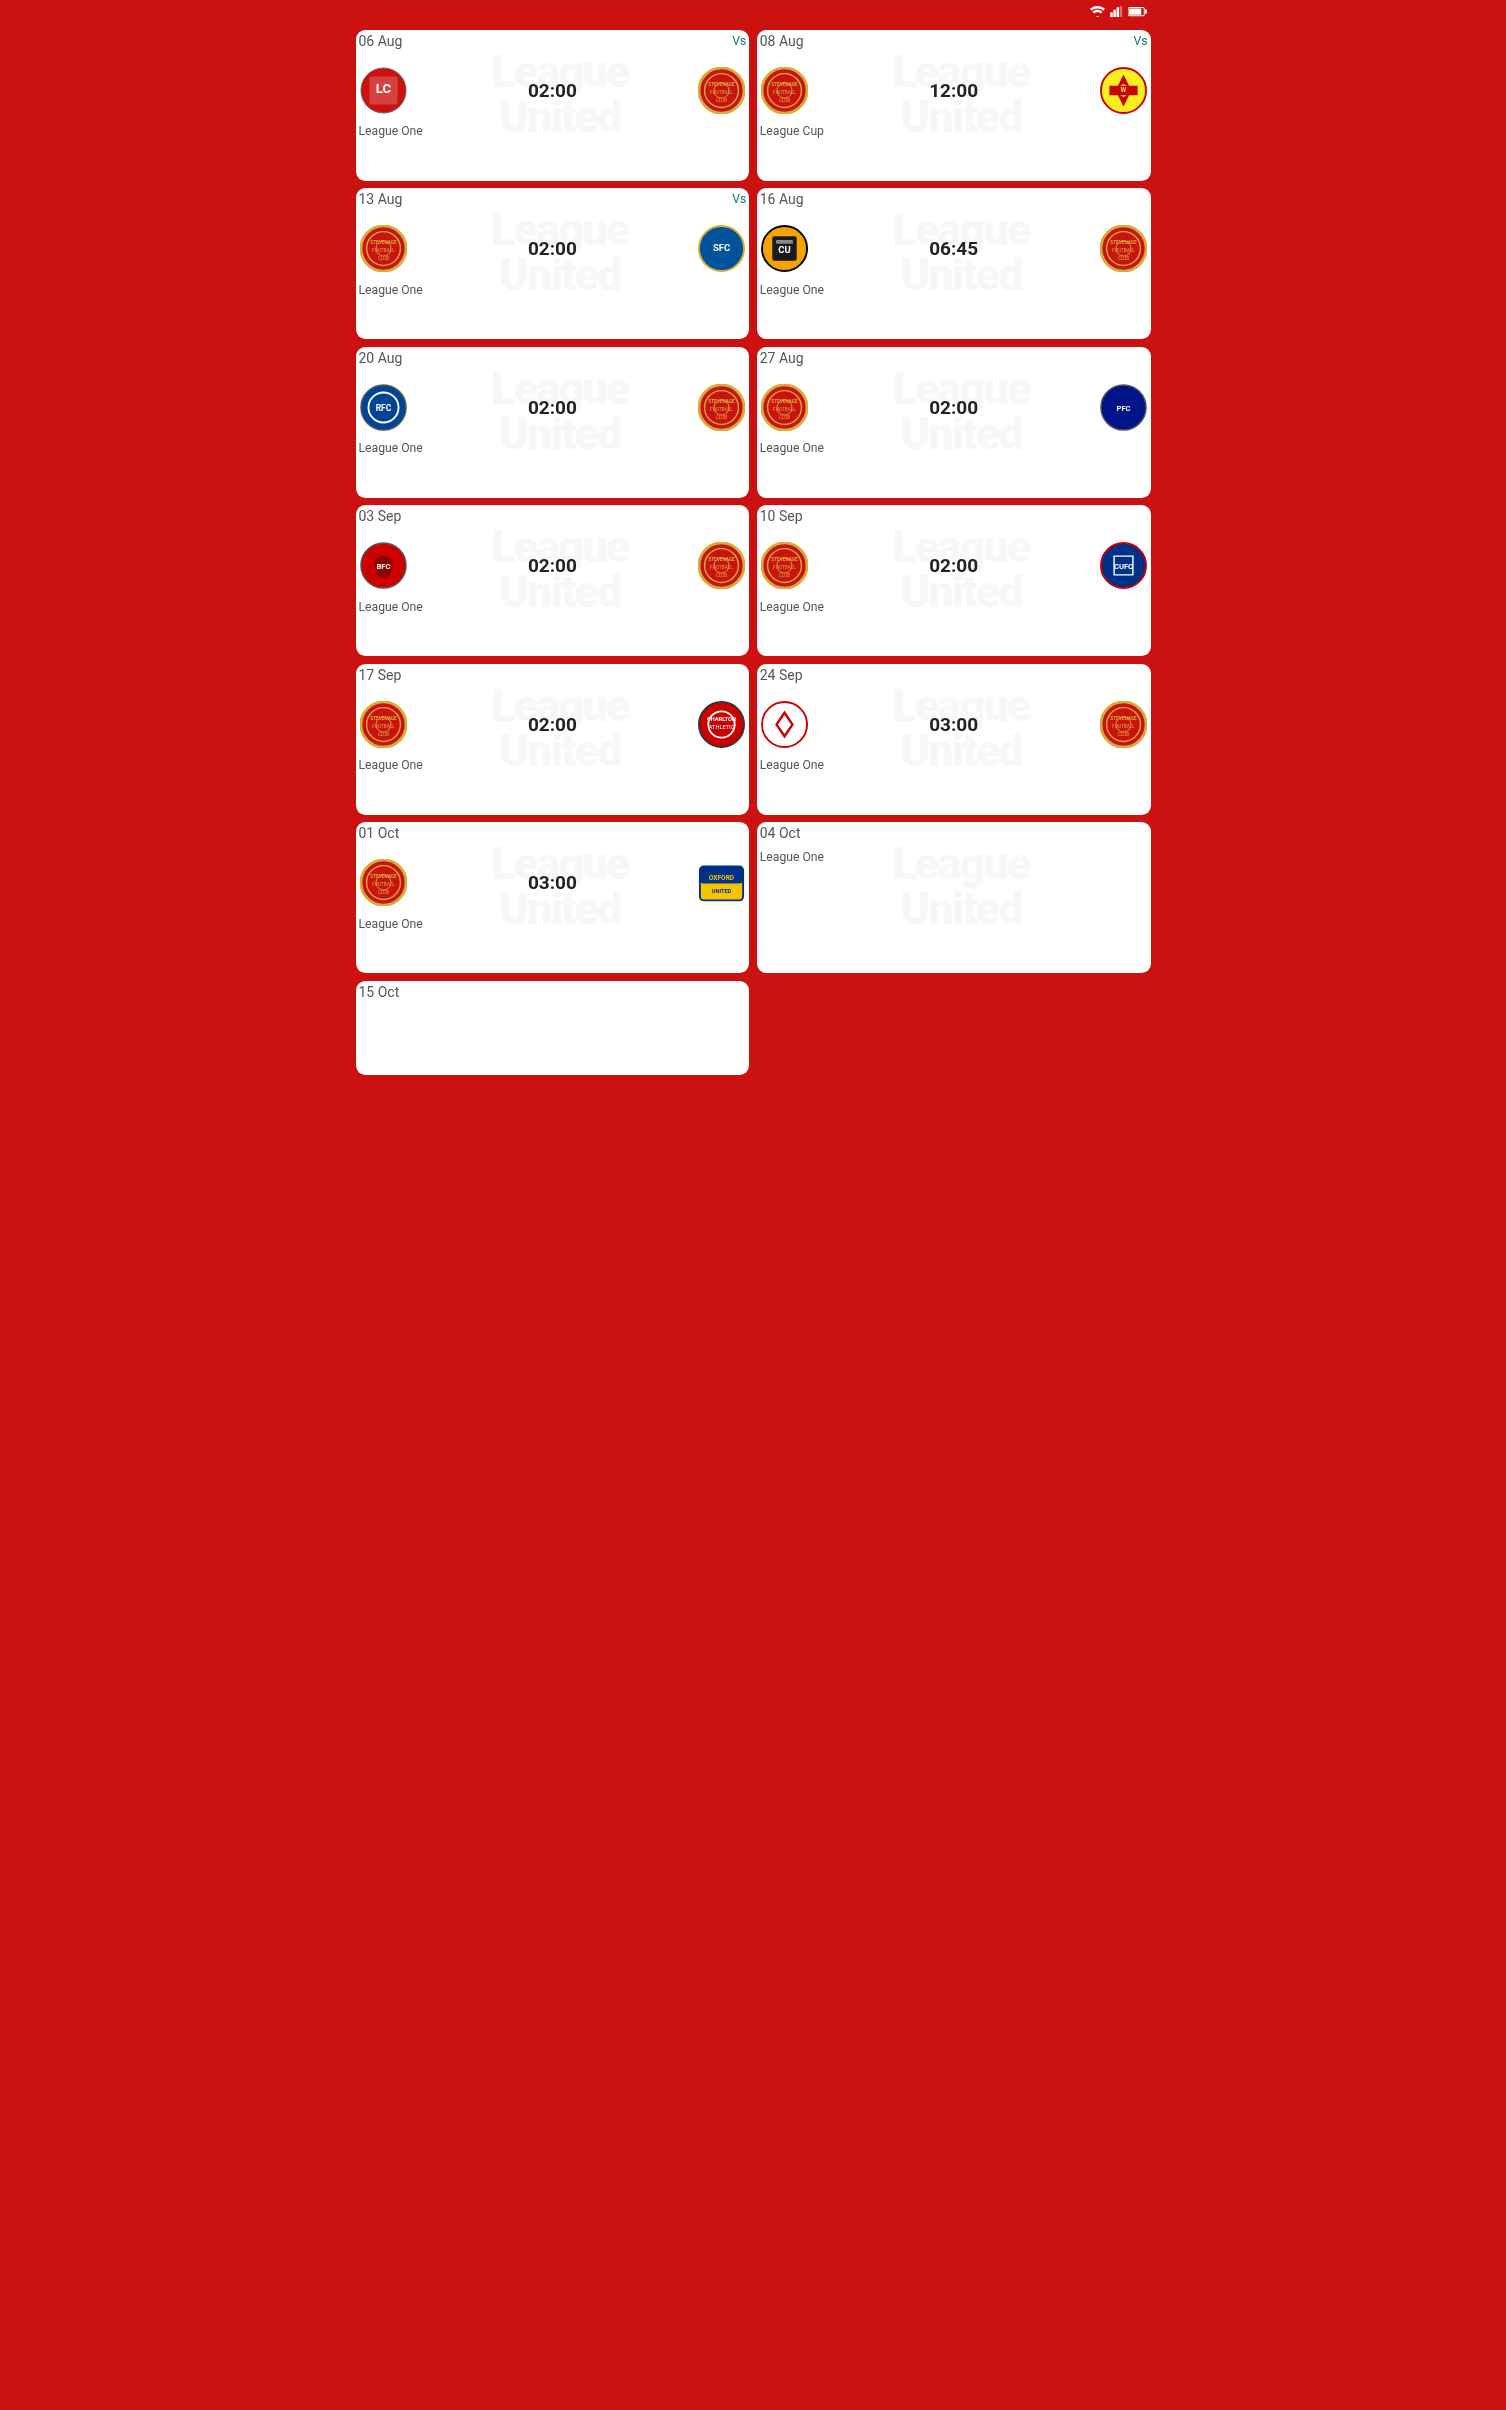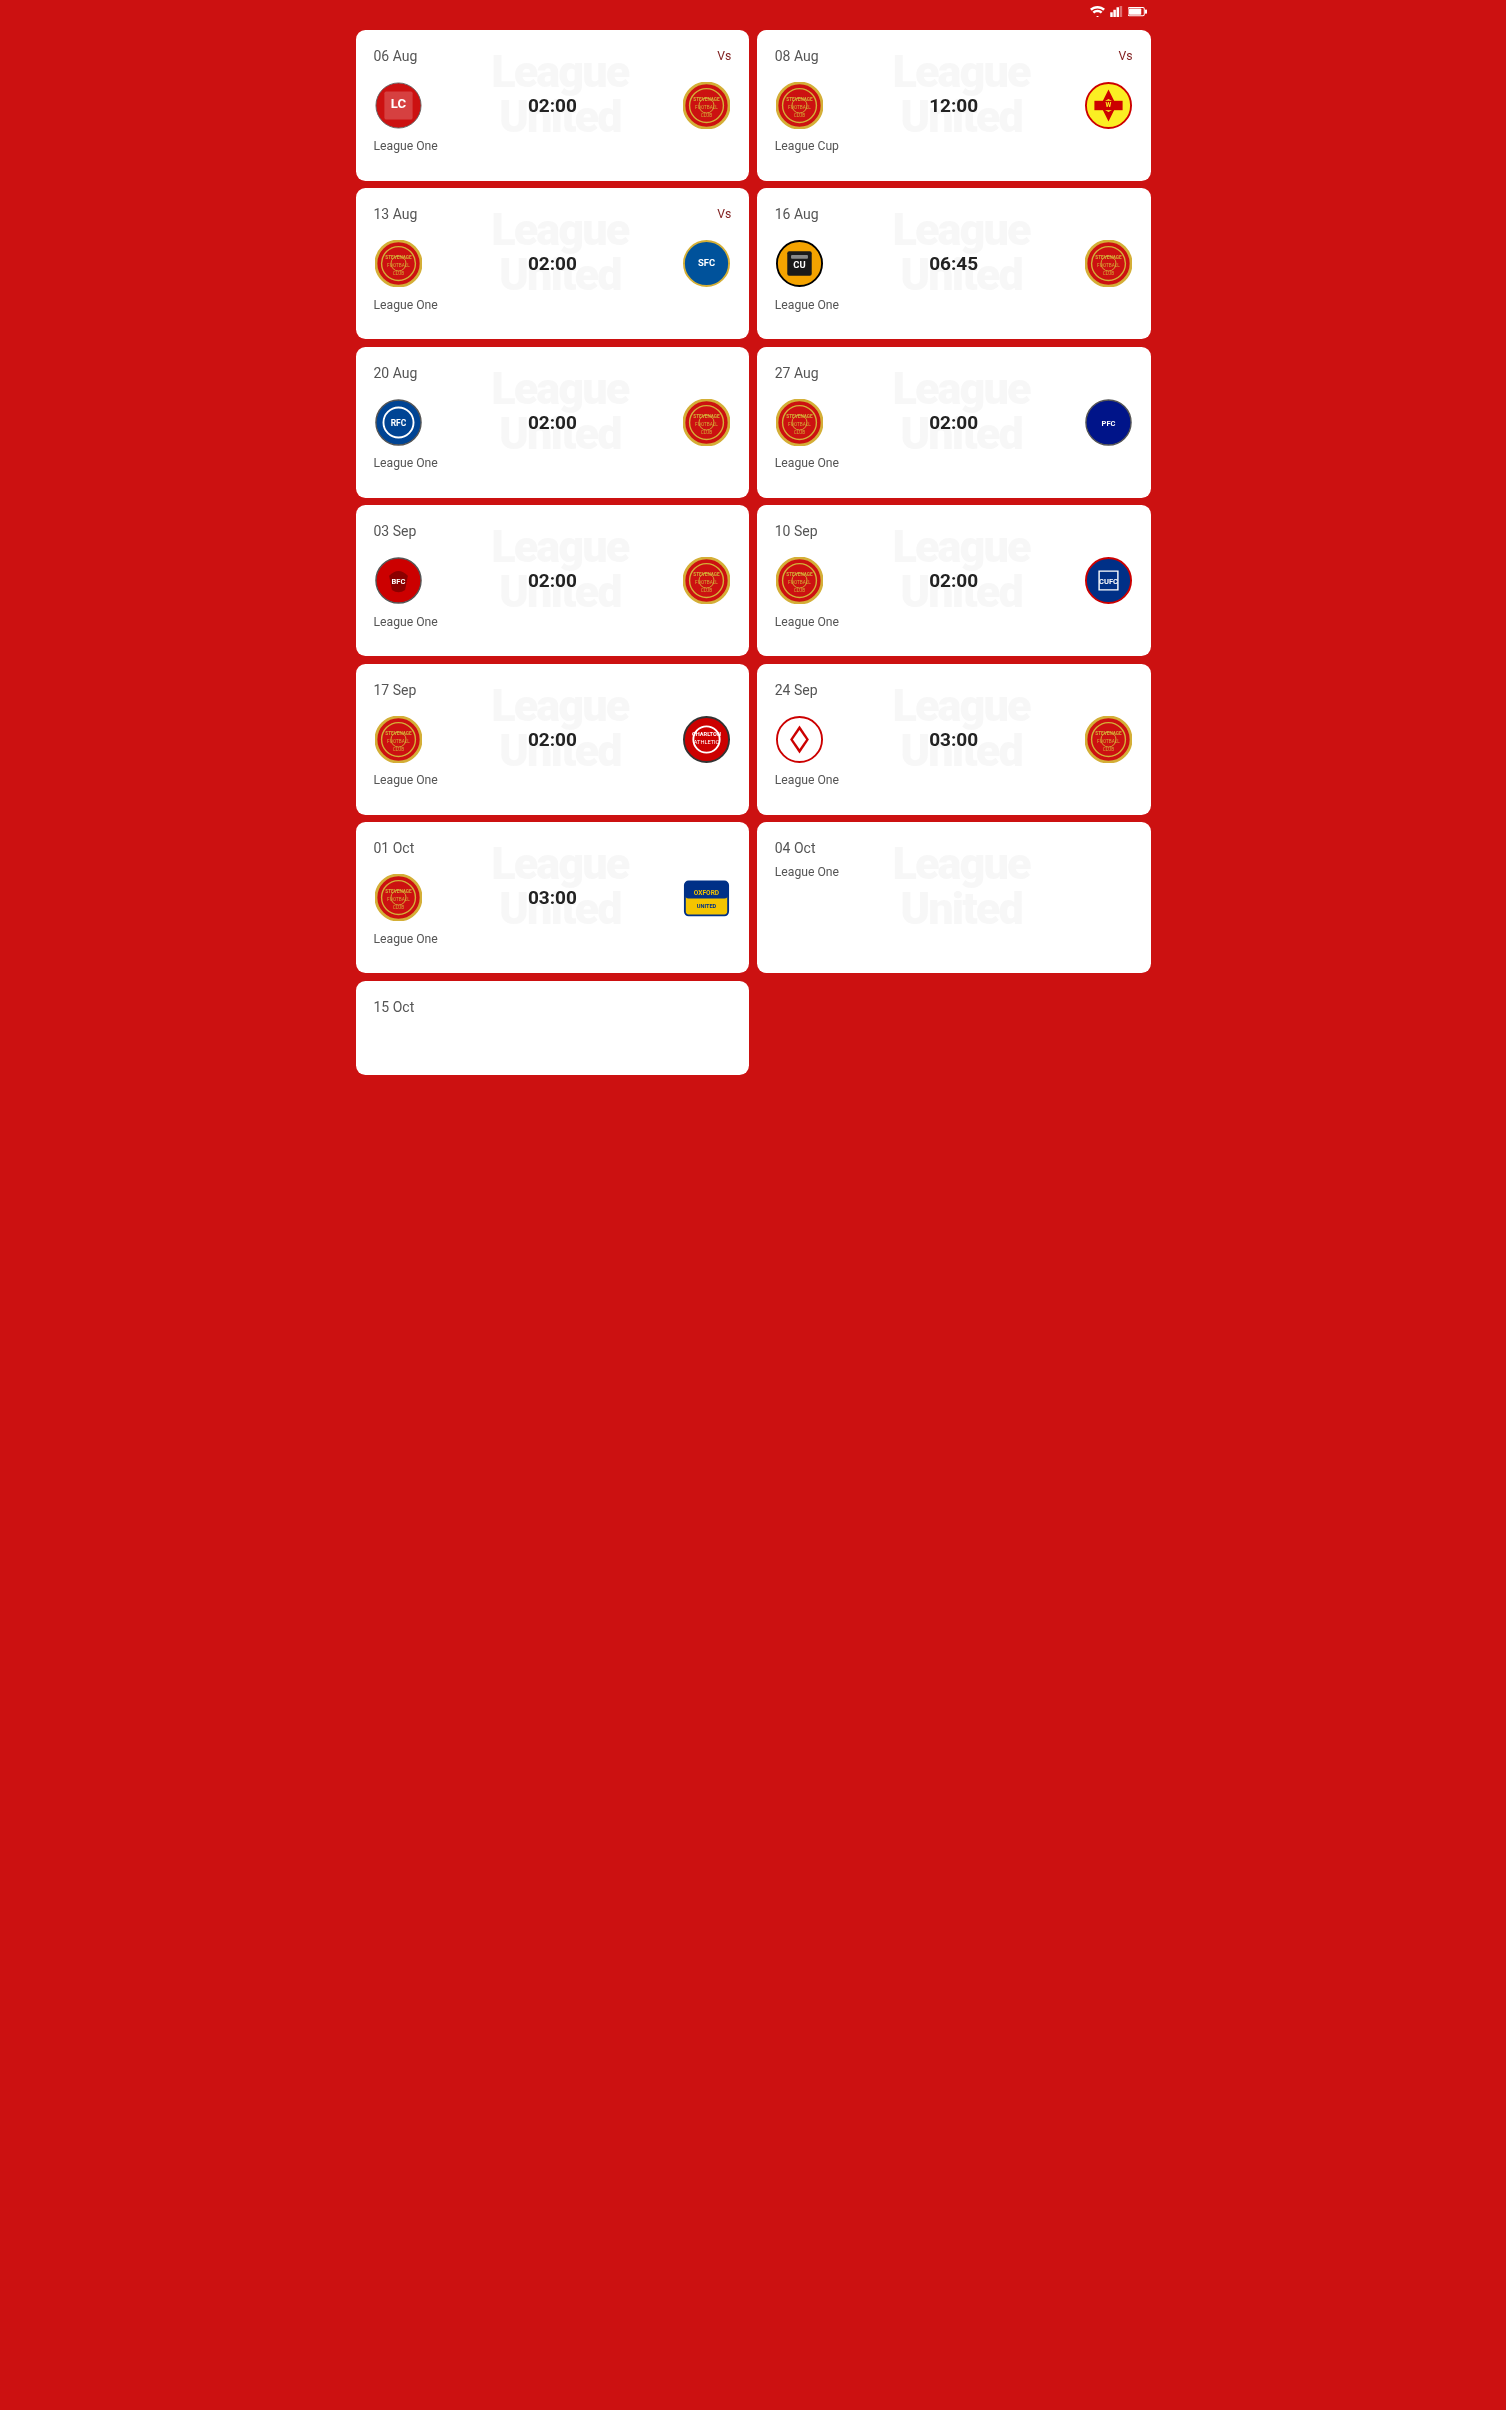--- a/index.html
+++ b/index.html
@@ -28,39 +28,39 @@
     }
     .grid-container {
       display: grid;
       grid-template-columns: 1fr 1fr;
       gap: 7.5px;
       padding: 7.5px;
     }
     .match-card {
       background: white;
       border-radius: 9.4px;
-      padding: 18px;
+      padding: 3px;
       position: relative;
       overflow: hidden;
       min-height: 151px;
     }
     .match-card.partial {
       min-height: 94px;
     }
     .card-date {
       font-size: 14px;
       color: #555;
       margin-bottom: 3.8px;
       display: flex;
       justify-content: space-between;
       align-items: center;
     }
     .vs-label {
       font-size: 12.2px;
-      color: #7f1d1d;
+      color: #0f766e;
     }
     .card-bg-text {
       position: absolute;
       top: 19px;
       left: 15px;
       right: 0;
       text-align: center;
       font-size: 45px;
       font-weight: 900;
       color: rgba(200, 200, 200, 0.15);

